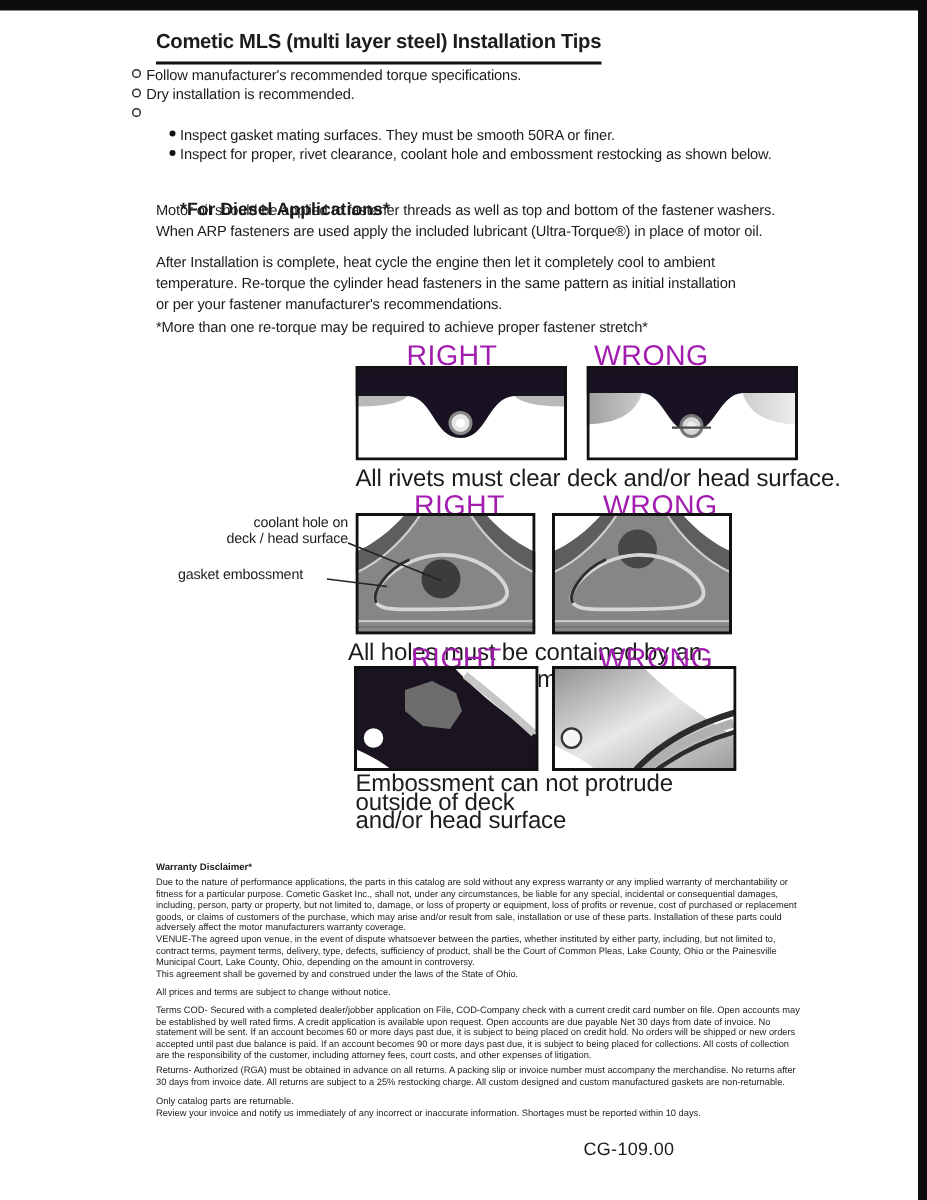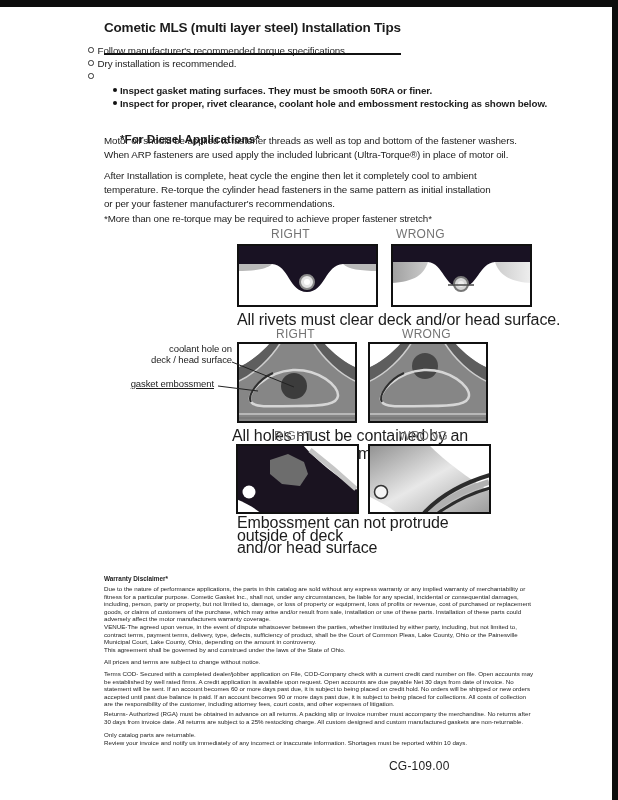--- a/index.html
+++ b/index.html
@@ -2,53 +2,53 @@
 <html><head>
 <meta charset="utf-8">
 <style>
   html,body{margin:0;padding:0;background:#ffffff;}
   .page{position:relative;width:618px;height:800px;background:#fff;
         font-family:"Liberation Sans",sans-serif;color:#1c1c1c;overflow:hidden;}
   .top-bar{position:absolute;left:0;top:0;width:618px;height:7px;background:#0d0d0d;}
   .right-edge{position:absolute;left:612px;top:0;width:6px;height:800px;background:#0d0d0d;}
 
   .title{position:absolute;left:104px;top:20px;margin:0;font-size:13.5px;font-weight:bold;
-         letter-spacing:-0.2px;border-bottom:2px solid #111;padding-bottom:18px;}
+         letter-spacing:-0.2px;border-bottom:2px solid #111;padding-bottom:6px;}
 
   .tips{position:absolute;left:88px;top:44px;font-size:9.8px;line-height:13.2px;letter-spacing:-0.1px;}
   .tip{white-space:nowrap;}
-  .tip.sub{padding-left:25px;font-weight:bold;}
+  .tip.sub{padding-left:25px;}
   .cb{display:inline-block;width:3.5px;height:3.5px;border:1px solid #333;border-radius:50%;
       margin-right:4px;vertical-align:1.5px;}
   .db{display:inline-block;width:4px;height:4px;background:#111;border-radius:50%;
       margin-right:3px;vertical-align:1.5px;}
 
   .diesel-heading{position:absolute;left:104px;top:116px;margin:16px;font-size:11.8px;font-weight:bold;}
   .para{position:absolute;left:104px;margin:0;font-size:9.8px;line-height:14px;
         letter-spacing:-0.1px;white-space:pre-line;width:470px;}
   #p1{top:134px;} #p2{top:169px;} #p3{top:212px;}
 
-  .dg-header{position:absolute;font-size:12px;letter-spacing:0.3px;color:#737373;}
+  .dg-header{position:absolute;font-size:19px;letter-spacing:0.3px;color:#a21caf;}
   .panel{position:absolute;}
   .panel svg{display:block;width:100%;height:100%;}
   .caption{position:absolute;font-size:16px;letter-spacing:-0.1px;}
 
   #h-r1-right{left:271px;top:227px;} #h-r1-wrong{left:396px;top:227px;}
   #pn-r1-right{left:237px;top:244px;width:141px;height:63px;}
   #pn-r1-wrong{left:391px;top:244px;width:141px;height:63px;}
   #cap-r1{left:237px;top:311px;}
 
   #h-r2-right{left:276px;top:327px;} #h-r2-wrong{left:402px;top:327px;}
   #pn-r2-right{left:237px;top:342px;width:120px;height:81px;}
   #pn-r2-wrong{left:368px;top:342px;width:120px;height:81px;}
   #cap-r2{left:225px;top:427px;width:250px;text-align:center;}
 
   .lbl{position:absolute;font-size:9.5px;line-height:10.5px;text-align:right;letter-spacing:-0.1px;}
   #lbl-coolant{left:104px;width:128px;top:344px;}
-  #lbl-emboss{left:100px;width:114px;top:379px;text-decoration:underline;}
+  #lbl-emboss{left:88px;width:114px;top:379px;}
   .leader-svg{position:absolute;left:108px;top:342px;width:220px;height:60px;z-index:5;pointer-events:none;}
 
   #h-r3-right{left:274px;top:429px;} #h-r3-wrong{left:399px;top:429px;}
   #pn-r3-right{left:236px;top:444px;width:123px;height:70px;}
   #pn-r3-wrong{left:368px;top:444px;width:123px;height:70px;}
   #cap-r3{left:237px;top:517px;width:235px;white-space:pre-line;line-height:12.5px;}
 
   .legal-h{position:absolute;left:104px;top:575px;margin:0;font-size:6.4px;font-weight:bold;}
   .lp{position:absolute;left:104px;width:460px;margin:0;font-size:6.2px;line-height:7.5px;
       white-space:pre-line;}

